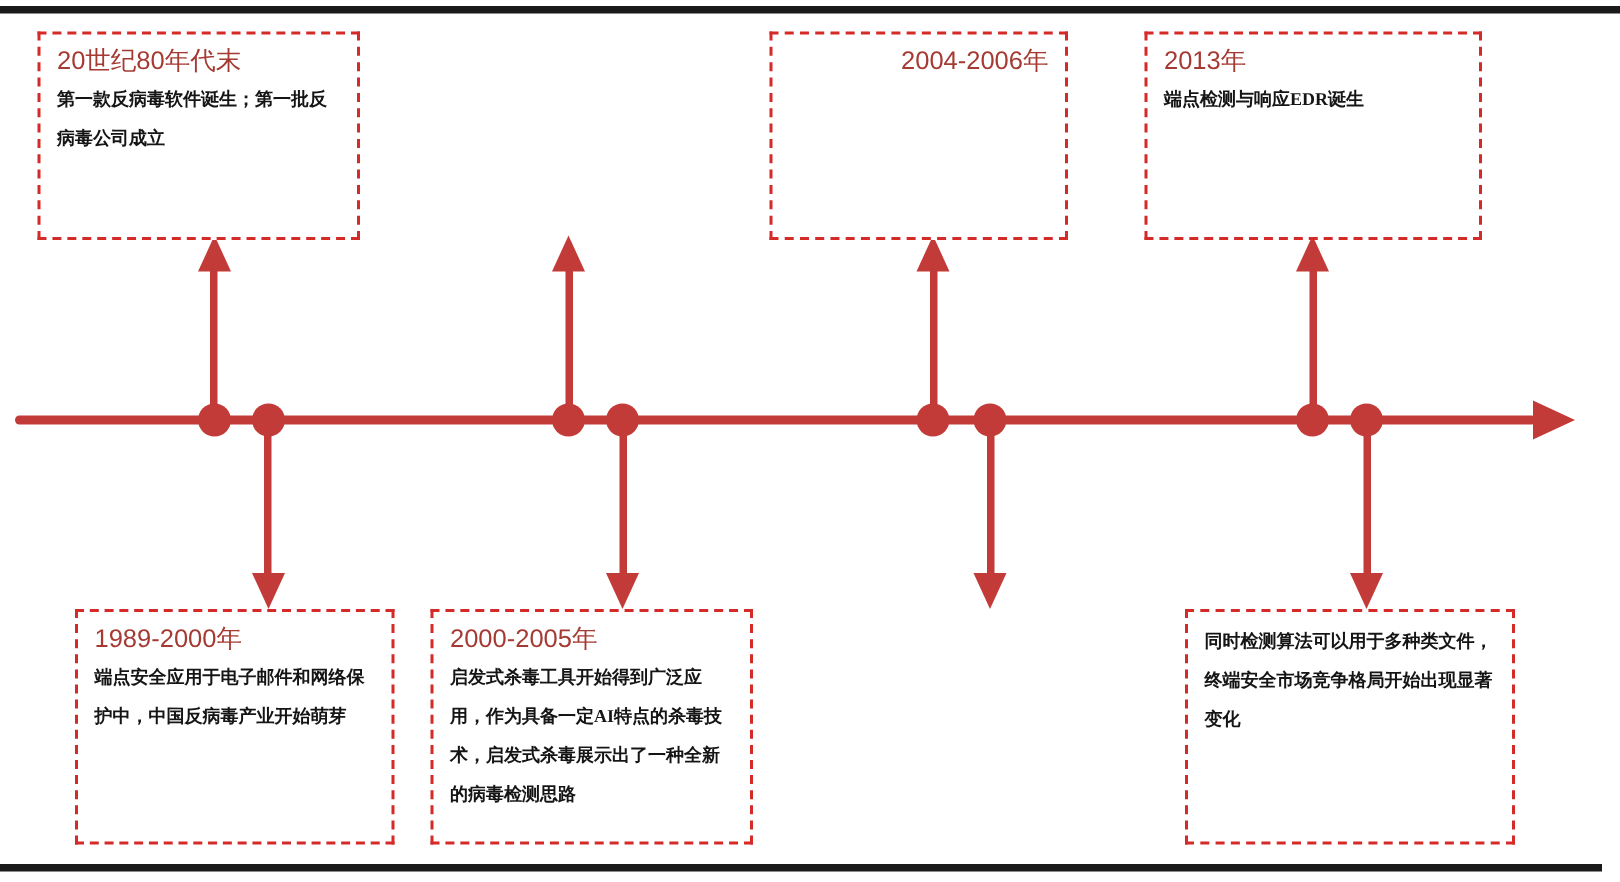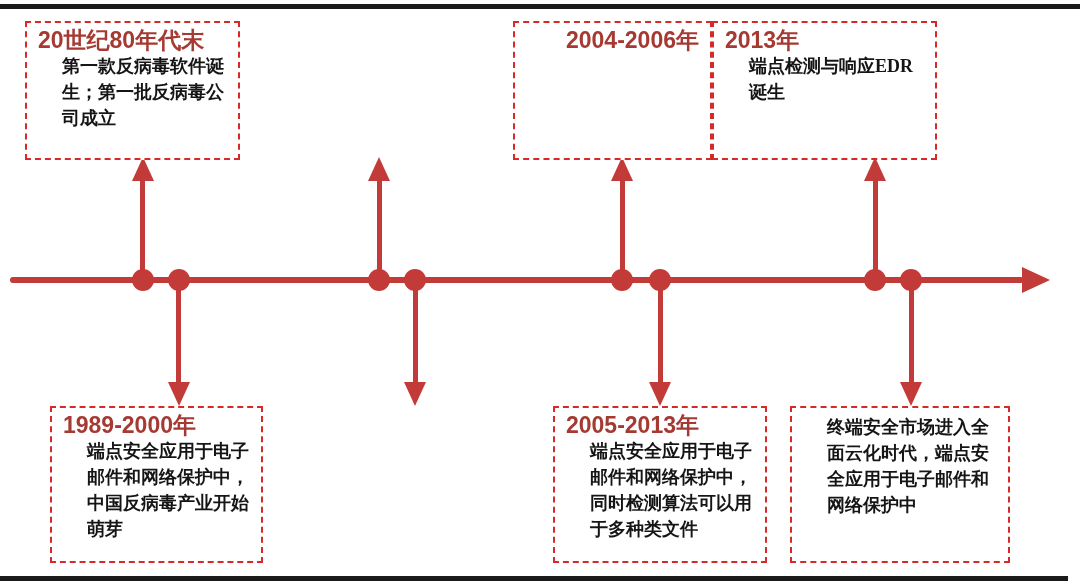--- a/index.html
+++ b/index.html
@@ -79,40 +79,39 @@
     box-sizing: border-box;
     border: 2px dashed var(--box-border-red, #d42a28);
     background: #ffffff;
     padding: 6px 11px;
   }
   .event-box.top    { top: 21px;  height: 139px; }
   .event-box.bottom { top: 406px; height: 157px; }
 
   .event-period {
     color: var(--period-red, #a53a33);
-    font-size: 23px;
-    font-weight: bold;
+    font-size: 17px;
+    font-weight: normal;
     line-height: 23px;
     margin-bottom: 1px;
     font-family: "Liberation Sans", "DejaVu Sans", sans-serif;
   }
   .event-desc {
     color: var(--text-black, #151515);
-    font-size: 18px;
+    font-size: 12px;
     line-height: 26px;
     font-weight: bold;
     font-family: "Liberation Serif", "DejaVu Serif", serif;
-    margin-left: 24px;
   }
 
   
   .b1 { left: 25px;  width: 215px; }
   .b2 { left: 265px; width: 215px; }
   .b3 { left: 513px; width: 199px; text-align: right; }
-  .b4 { left: 712px; width: 225px; }
+  .b4 { left: 763px; width: 225px; }
   .b5 { left: 50px;  width: 213px; }
   .b6 { left: 287px; width: 215px; }
   .b7 { left: 553px; width: 214px; }
   .b8 { left: 790px; width: 220px; }
 </style>
 </head>
 <body>
 
 <div class="canvas">
 
@@ -158,21 +157,21 @@
   </div>
   <div class="event-box top b4">
     <div class="event-period">2013年</div>
     <div class="event-desc">端点检测与响应EDR诞生</div>
   </div>
 
   <div class="event-box bottom b5">
     <div class="event-period">1989-2000年</div>
     <div class="event-desc">端点安全应用于电子邮件和网络保护中，中国反病毒产业开始萌芽</div>
   </div>
-  <div class="event-box bottom b7">
-    <div class="event-period">2005-2013年</div>
-    <div class="event-desc">端点安全应用于电子邮件和网络保护中，同时检测算法可以用于多种类文件</div>
+  <div class="event-box bottom b6">
+    <div class="event-period">2000-2005年</div>
+    <div class="event-desc">启发式杀毒工具开始得到广泛应用，作为具备一定AI特点的杀毒技术，启发式杀毒展示出了一种全新的病毒检测思路</div>
   </div>
   <div class="event-box bottom b8">
-    <div class="event-desc">终端安全市场进入全面云化时代，端点安全应用于电子邮件和网络保护中</div>
+    <div class="event-desc">同时检测算法可以用于多种类文件，终端安全市场竞争格局开始出现显著变化</div>
   </div>
 
 </div>
 
 </body></html>

